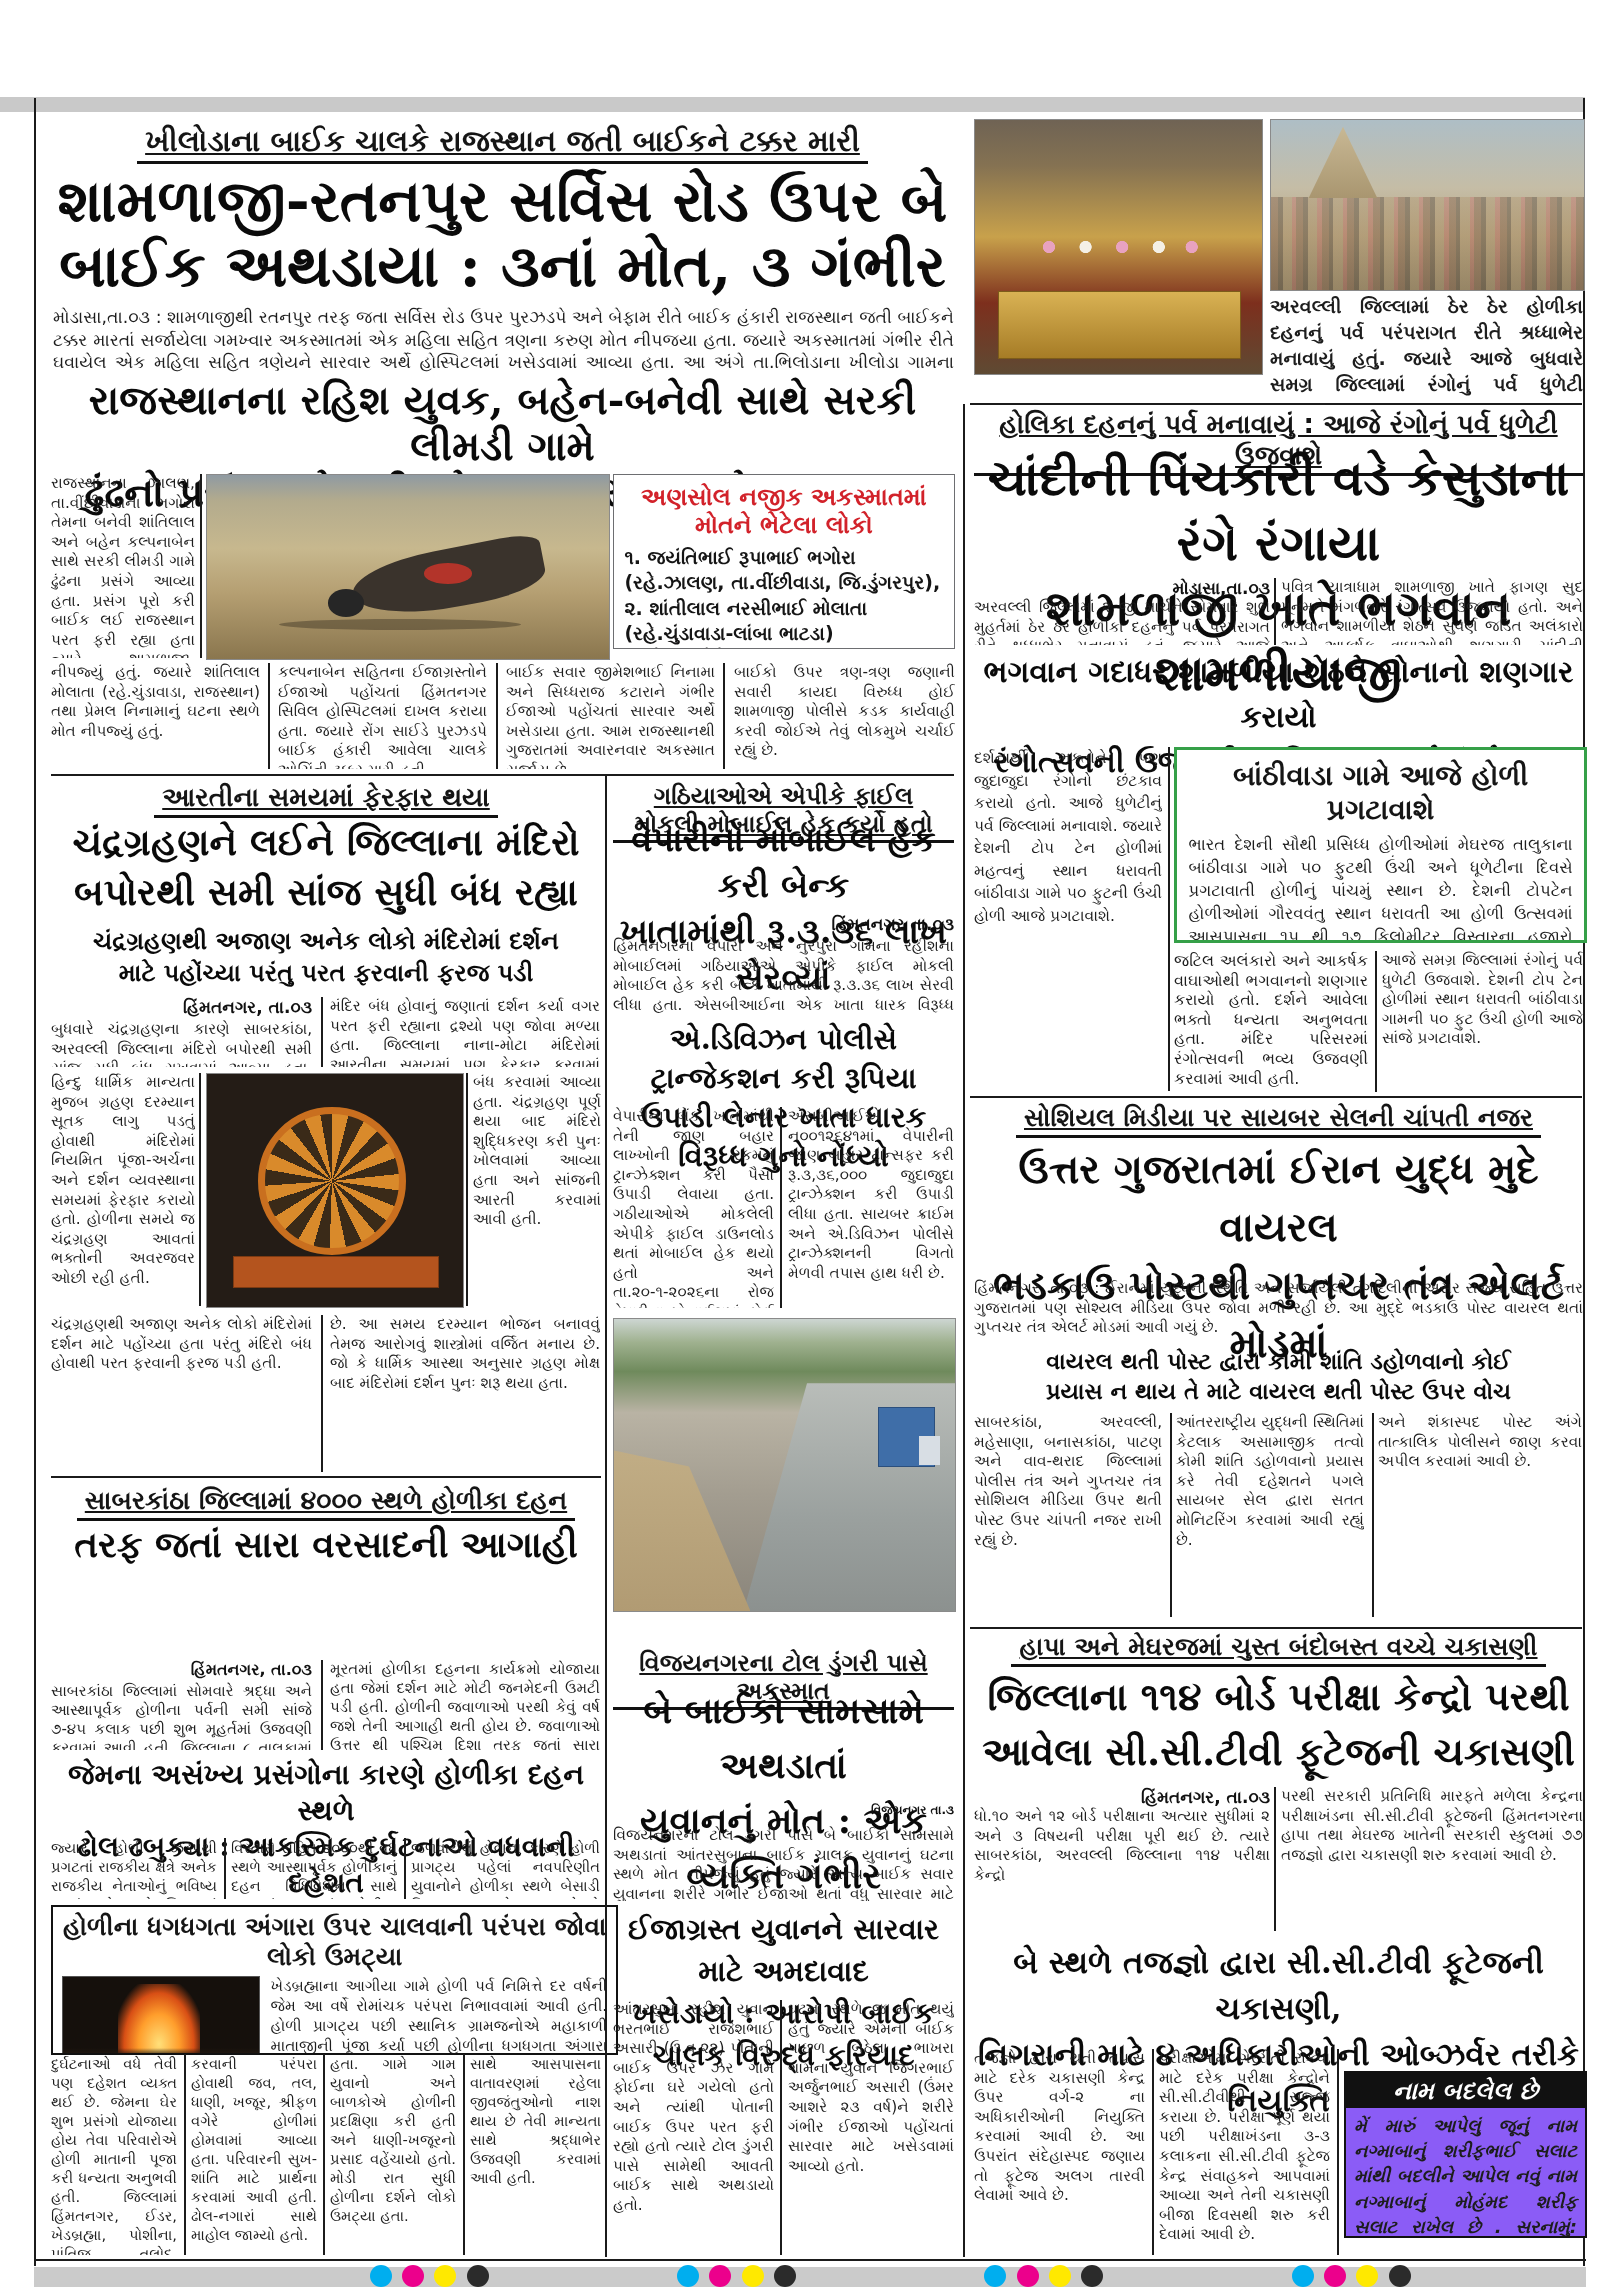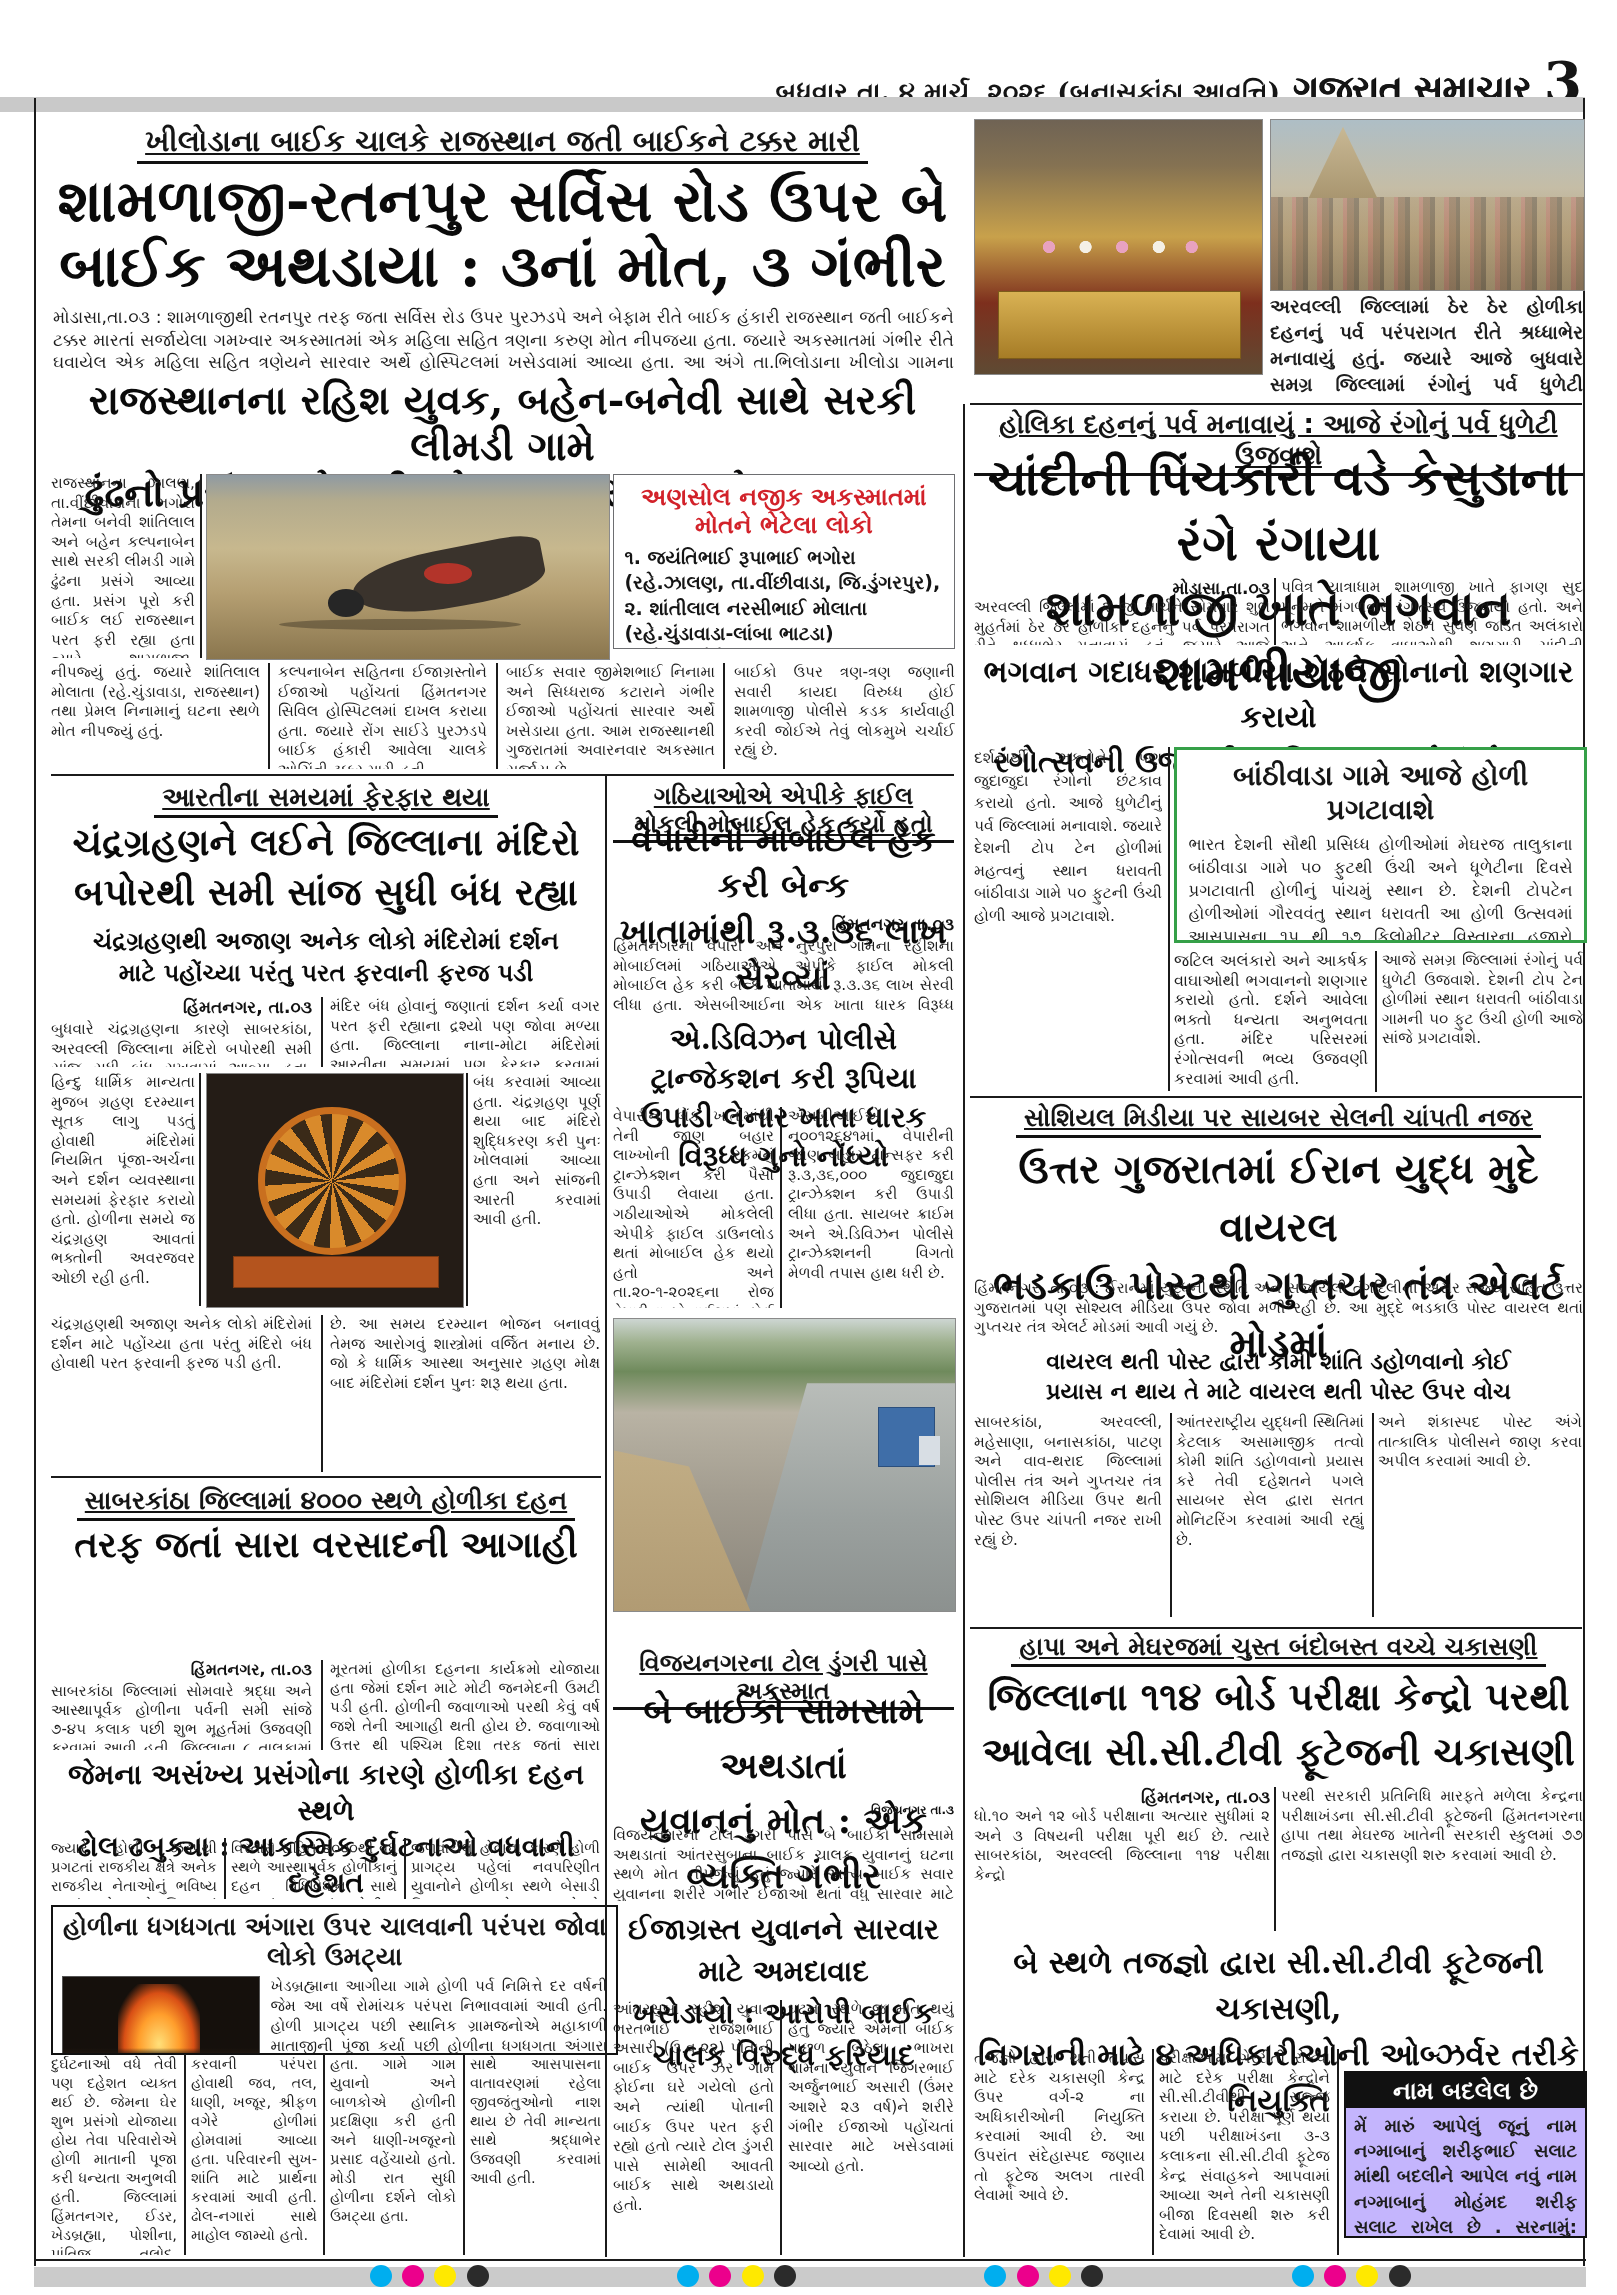--- a/index.html
+++ b/index.html
@@ -12,35 +12,30 @@
   .subh{font-family:"DejaVu Serif",serif;font-weight:700;text-align:center;color:#0a0a0a;}
   .bt{text-align:justify;color:#1d1d1d;overflow:hidden;}
   .dl{font-weight:700;text-align:right;color:#111;}
   .vr{position:absolute;width:1.7px;background:#1b1b1b;}
   .hrule{position:absolute;height:1.7px;background:#1b1b1b;}
   .photo{position:absolute;border:0.6px solid #8a8a8a;overflow:hidden;}
   .casbox{position:absolute;border:1.7px solid #6d6e71;padding:8px 10.4px;overflow:hidden;background:#fff;}
   .red{color:#d2222a;font-weight:700;text-align:center;}
   .greenbox{position:absolute;border:3.5px solid #35a048;padding:5.8px 11.6px;overflow:hidden;background:#fff;}
   .blackbox{position:absolute;border:2.3px solid #111;overflow:hidden;background:#fff;}
-  .adbox{position:absolute;border:2.3px solid #111;overflow:hidden;background:#c4b5fd;}
+  .adbox{position:absolute;border:2.3px solid #111;overflow:hidden;background:#8b5cf6;font-style:italic;}
   .adtitle{background:#111;color:#fff;font-weight:700;text-align:center;padding:3.5px 0;}
   .dot{position:absolute;width:22px;height:22px;border-radius:50%;}
   .grayband{position:absolute;background:#c9c9c9;}
 </style>
 </head>
 <body>
 
 <div id="page">
 
-  <div class="abs" style="right:35px;top:49px;display:flex;align-items:baseline;gap:12.7px;">
-    <span style="font-weight:700;font-size:26px;font-family:'DejaVu Serif',serif;">બુધવાર તા. ૪ માર્ચ, ૨૦૨૬ (બનાસકાંઠા આવૃત્તિ)</span>
-    <span style="font-weight:900;font-size:36px;font-family:'DejaVu Serif',serif;letter-spacing:-0.6px;text-shadow:0.6px 0 #000;">ગુજરાત સમાચાર</span>
-    <span style="font-weight:900;font-size:55px;font-family:'DejaVu Serif',serif;">3</span>
-  </div>
   <div class="grayband" style="left:0;top:97px;width:1585px;height:15px;"></div>
 
   <div class="abs" style="left:34px;top:98px;width:2.3px;height:2168px;background:#1b1b1b;"></div>
   <div class="abs" style="left:1583px;top:98px;width:2.3px;height:2168px;background:#1b1b1b;"></div>
   <div class="hrule" style="left:34px;top:2259px;width:1552px;"></div>
 
   <div class="abs kick" style="left:51px;top:124px;width:903px;font-size:29.5px;">
     <span>ખીલોડાના બાઈક ચાલકે રાજસ્થાન જતી બાઈકને ટક્કર મારી</span>
   </div>
   <div class="abs hl" style="left:51px;top:169px;width:903px;font-size:58px;line-height:65px;">

